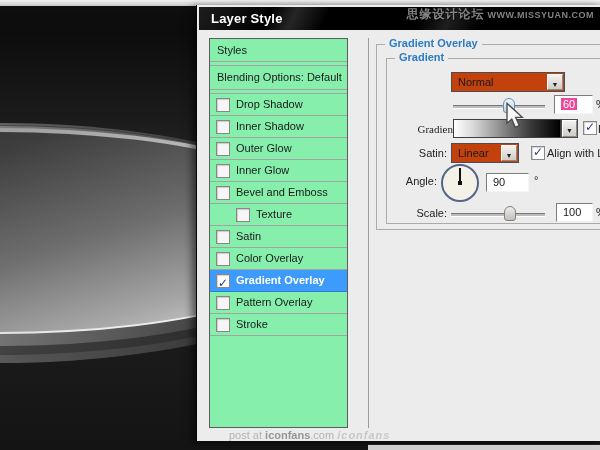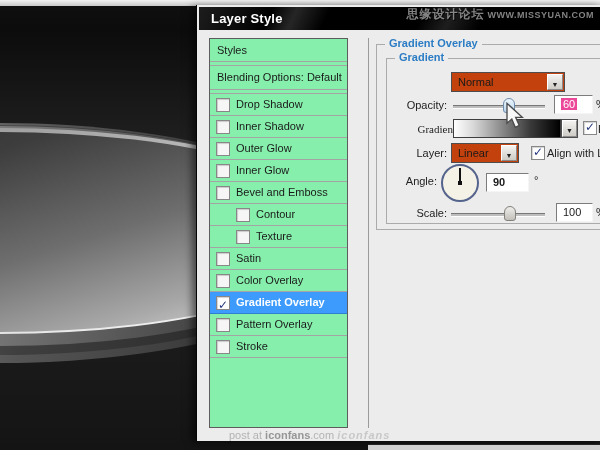--- a/index.html
+++ b/index.html
@@ -116,24 +116,20 @@
       <div class="lc-row lc-item">
         <span class="cb"></span>
         <span class="lbl">Inner Glow</span>
         </div>
       <div class="lc-row lc-item">
         <span class="cb"></span>
         <span class="lbl">Bevel and Emboss</span>
         </div>
       <div class="lc-row lc-item indent">
         <span class="cb"></span>
-        <span class="lbl">Contour</span>
-        </div>
-      <div class="lc-row lc-item indent">
-        <span class="cb"></span>
         <span class="lbl">Texture</span>
         </div>
       <div class="lc-row lc-item">
         <span class="cb"></span>
         <span class="lbl">Satin</span>
         </div>
       <div class="lc-row lc-item">
         <span class="cb"></span>
         <span class="lbl">Color Overlay</span>
         </div>
@@ -158,50 +154,49 @@
     </div>
     <div class="fs fs-inner">
       <span class="legend">Gradient</span>
     </div>
 
     <div class="dropdown" style="left:254px;top:67px;width:114px;">
       <span class="val">Normal</span>
       <span class="ddbtn"><span>▼</span></span>
     </div>
 
-    <span class="rlabel" style="left:160px;top:94px;width:90px;">Opacity:</span>
     <div class="track" style="left:256px;top:100px;width:92px;"></div>
     <div class="thumb blue" style="left:306px;top:93px;"></div>
     <div class="vbox" style="left:357px;top:90px;width:39px;">
       <span class="sel">60</span>
     </div>
     <span class="unit" style="left:399px;top:93px;">%</span>
 
     <span class="rlabel" style="left:172px;top:118px;width:90px;font-family:Liberation Serif, serif;">Gradient:</span>
     <div class="gradwell" style="left:256px;top:114px;width:108px;"></div>
     <div class="dropdown" style="left:364px;top:114px;width:17px;height:19px;">
       <span class="ddbtn" style="right:0;top:0;bottom:0;width:15px;"><span>▼</span></span>
     </div>
     <span class="cb checked" style="position:absolute;left:386px;top:116px;"></span>
     <span class="rlabel" style="left:401px;top:118px;text-align:left;">Re</span>
 
-    <span class="rlabel" style="left:160px;top:142px;width:90px;">Layer:</span>
+    <span class="rlabel" style="left:160px;top:142px;width:90px;">Satin:</span>
     <div class="dropdown" style="left:254px;top:138px;width:68px;">
       <span class="val">Linear</span>
       <span class="ddbtn"><span>▼</span></span>
     </div>
     <span class="cb checked" style="position:absolute;left:334px;top:141px;"></span>
     <span class="rlabel" style="left:350px;top:142px;text-align:left;">Align with L</span>
 
     <span class="rlabel" style="left:155px;top:170px;width:85px;">Angle:</span>
     <div class="dial" style="left:244px;top:159px;">
       <span class="needle"></span>
       <span class="dot"></span>
     </div>
-    <div class="vbox" style="left:289px;top:168px;width:43px;font-weight:bold;">
+    <div class="vbox" style="left:289px;top:168px;width:43px;">
       <span>90</span>
     </div>
     <span class="unit" style="left:337px;top:169px;">°</span>
 
     <span class="rlabel" style="left:160px;top:202px;width:90px;">Scale:</span>
     <div class="track" style="left:254px;top:208px;width:94px;"></div>
     <div class="thumb gray" style="left:307px;top:201px;"></div>
     <div class="vbox" style="left:359px;top:198px;width:37px;">
       <span>100</span>
     </div>

